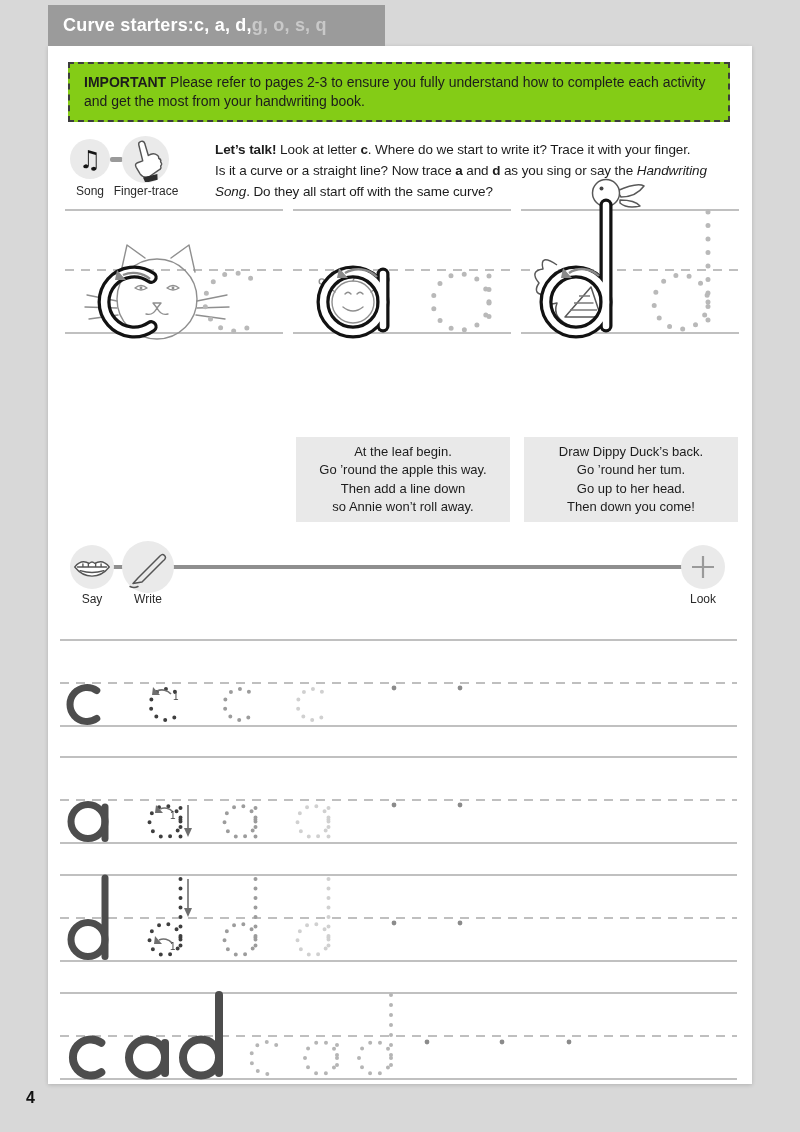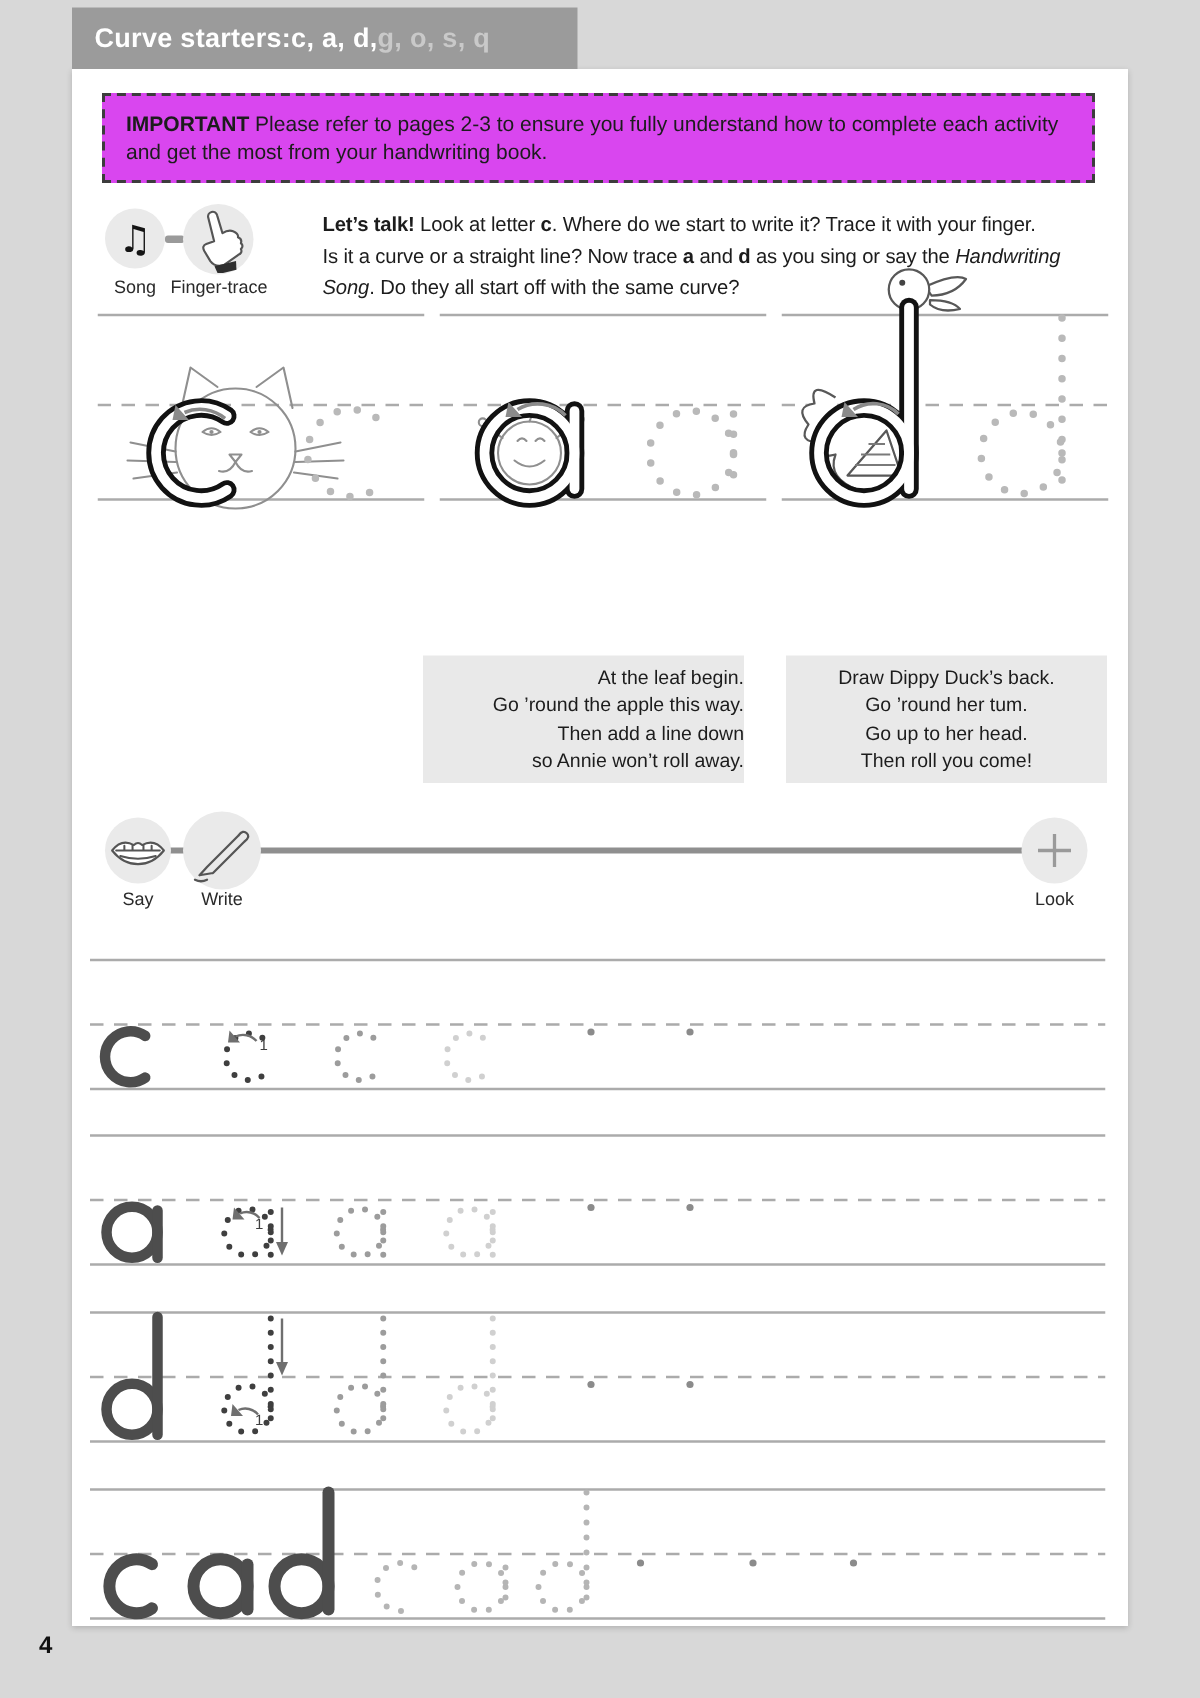--- a/index.html
+++ b/index.html
@@ -5,21 +5,21 @@
   html,body{margin:0;padding:0;}
   body{background:#c9c9c9;font-family:"Liberation Sans", sans-serif;}
   .stage{position:relative;width:800px;height:1132px;background:#d8d8d8;overflow:hidden;}
   .page{position:absolute;left:48px;top:46px;width:704px;height:1038px;background:#fff;box-shadow:0 1px 4px rgba(0,0,0,.18);}
   .header-bar{position:absolute;left:48px;top:5px;width:337px;height:41px;background:#9b9b9b;color:#fff;
     display:flex;align-items:center;padding-left:15px;box-sizing:border-box;font-size:18px;letter-spacing:.2px;}
   .header-bar .hp{font-weight:bold;}
   .header-bar .hb{font-weight:bold;}
   .header-bar .hf{font-weight:bold;color:#c9c9c9;}
   .important-box{position:absolute;left:68px;top:62px;width:662px;box-sizing:border-box;border:2px dashed #3c3c3c;
-    background:#d946ef;padding:9px 14px;font-size:14px;line-height:19px;color:#1c1c1c;}
+    background:#84cc16;padding:9px 14px;font-size:14px;line-height:19px;color:#1c1c1c;}
   .important-box .b{font-weight:bold;}
   .talk-par{position:absolute;left:215px;top:139px;width:545px;font-size:13.5px;line-height:21px;color:#1c1c1c;letter-spacing:-.1px;}
   .b{font-weight:bold;} .i{font-style:italic;}
   .circ{position:absolute;border-radius:50%;background:#eaeaea;display:flex;align-items:center;justify-content:center;}
   .icon-label{position:absolute;font-size:12px;color:#2a2a2a;text-align:center;}
   .dash-conn{position:absolute;background:#9a9a9a;border-radius:2px;}
   .note-glyph{font-family:"DejaVu Sans", sans-serif;font-size:25px;color:#141414;line-height:1;}
   .panel{position:absolute;top:175px;width:218px;height:176px;}
   .instr-box{position:absolute;top:437px;width:214px;height:85px;background:#e9e9e9;display:flex;flex-direction:column;
     align-items:center;justify-content:center;font-size:13px;line-height:18.5px;color:#1c1c1c;text-align:center;}
@@ -169,31 +169,31 @@
     <g>
       <path class="arrb" d="M78 101 A24 24 0 0 0 48 98"></path>
       <polygon class="ahb" points="42,93 40,103 51,103"></polygon>
     </g>
     <g>
       <circle class="pdots" cx="160" cy="127" r="27"></circle>
       <path class="pdots" d="M187 37 L187 153"></path>
     </g>
   </svg>
 
-  <div class="instr-box" style="left:282px;align-items:flex-end;">
+  <div class="instr-box" style="left:296px;">
     <div>At the leaf begin.</div>
     <div>Go ’round the apple this way.</div>
     <div>Then add a line down</div>
     <div>so Annie won’t roll away.</div>
   </div>
   <div class="instr-box" style="left:524px;">
     <div>Draw Dippy Duck’s back.</div>
     <div>Go ’round her tum.</div>
     <div>Go up to her head.</div>
-    <div>Then roll you come!</div>
+    <div>Then down you come!</div>
   </div>
 
   <div class="rule-line" style="left:92px;top:565px;width:613px;height:4px;border-radius:2px;"></div>
   <div class="circ" style="left:70px;top:545px;width:44px;height:44px;">
     <svg width="40" height="24" viewBox="0 0 44 26">
       <path class="iconln" style="fill:#fff" d="M3 13 Q10 4 19 9 Q22 6 25 9 Q34 4 41 13 Q33 23 22 23 Q11 23 3 13 Z"></path>
       <path class="iconln" d="M6 13 L38 13 M12 9.5 L12 13 M18 9 L18 13 M26 9 L26 13 M32 9.5 L32 13 M9 17 Q22 21 35 17"></path>
     </svg>
   </div>
   <div class="circ" style="left:122px;top:541px;width:52px;height:52px;">

